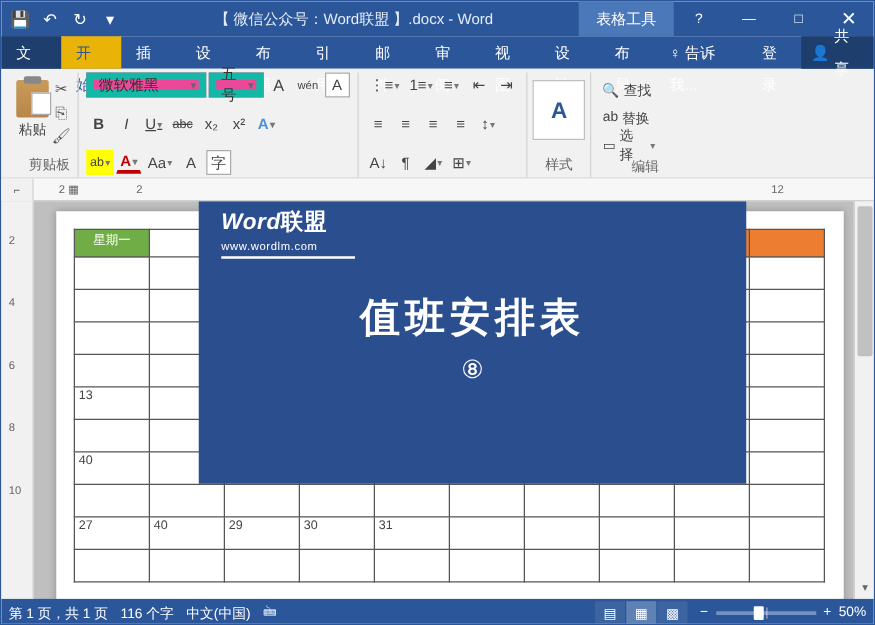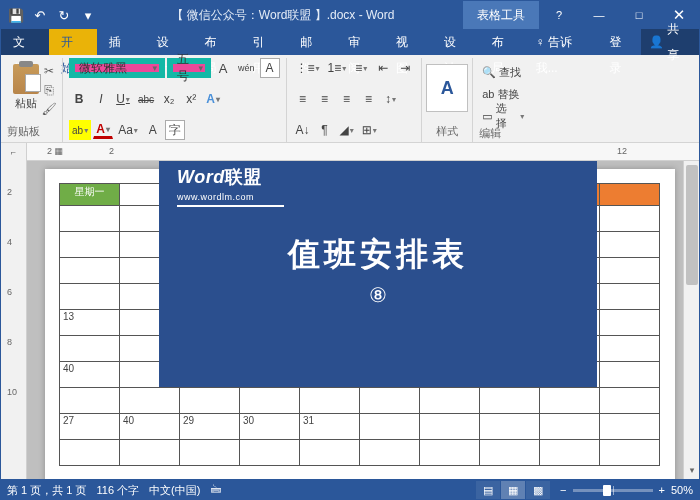--- a/index.html
+++ b/index.html
@@ -15,21 +15,21 @@
 .tabs{height:26px;background:#2b579a;display:flex;align-items:flex-end;color:#fff}
 .tab{padding:0 12px;height:26px;line-height:26px;font-size:12px;cursor:pointer}
 .tab.file{background:#1e3e6e}
 .tab.active{background:#eab308;color:#2b579a}
 .tab.ctx{color:#fff}
 .tab-right{margin-left:auto;display:flex;align-items:center;height:26px}
 .tab-right .tab{padding:0 8px;font-size:12px}
 .tab.share{background:#1e3e6e;display:flex;align-items:center;gap:3px}
 .ribbon{height:88px;background:#f1f1f1;border-bottom:1px solid #d4d4d4;display:flex;padding:3px 0 0 0}
 .rgroup{border-right:1px solid #d4d4d4;padding:0 6px 2px 6px;display:flex;flex-direction:column;justify-content:space-between;position:relative}
-.rgroup-label{font-size:11px;color:#666;text-align:left;padding-bottom:1px}
+.rgroup-label{font-size:11px;color:#666;text-align:right;padding-bottom:1px}
 .rtop{display:flex;align-items:center;gap:2px}
 .rbot{display:flex;align-items:center;gap:2px;margin-top:2px}
 .big-btn{display:flex;flex-direction:column;align-items:center;justify-content:center;width:38px;gap:2px;padding-top:6px}
 .paste-icon{width:26px;height:30px;background:linear-gradient(#c89b5a,#b8854a);border-radius:2px;position:relative}
 .paste-icon:before{content:"";position:absolute;top:-3px;left:6px;width:14px;height:6px;background:#888;border-radius:2px}
 .paste-icon:after{content:"";position:absolute;bottom:2px;right:-2px;width:14px;height:16px;background:#fff;border:1px solid #aaa}
 .rsmall{width:18px;height:18px;display:flex;align-items:center;justify-content:center;font-size:12px;color:#555;border-radius:2px}
 .font-sel{height:20px;border:6px solid #14b8a6;background:#ec4899;padding:0 14px 0 4px;font-size:12px;color:#333;display:flex;align-items:center;position:relative;min-width:0}
 .font-sel:after{content:"▾";position:absolute;right:2px;font-size:9px;color:#666}
 .sel-font{width:96px}

